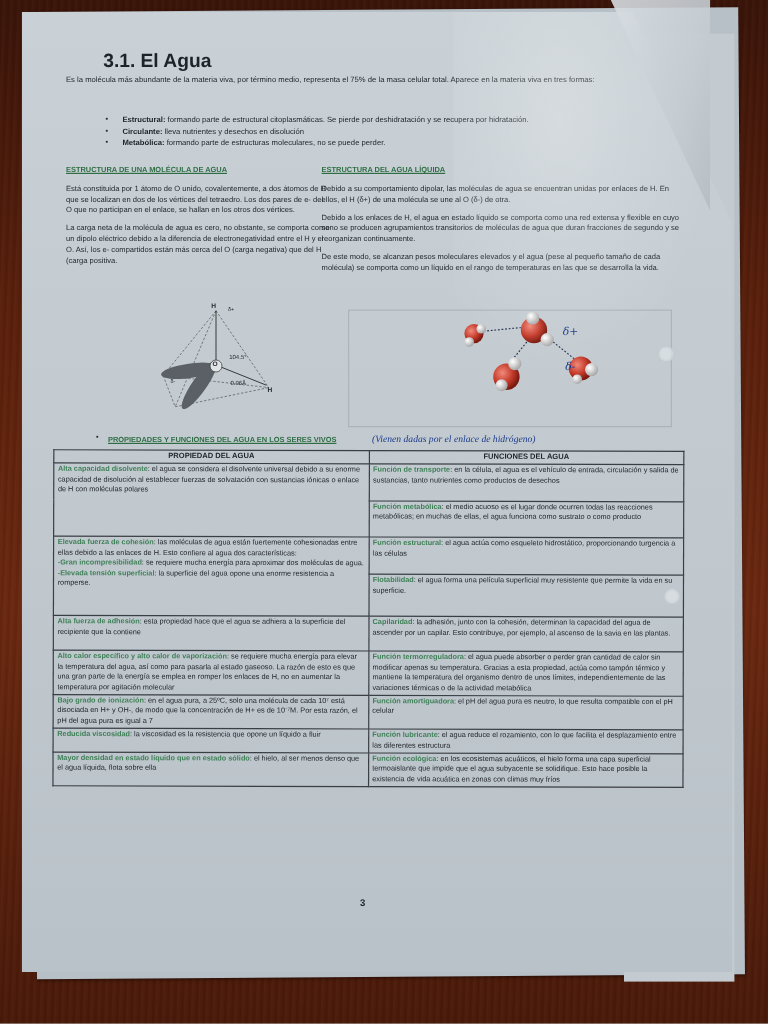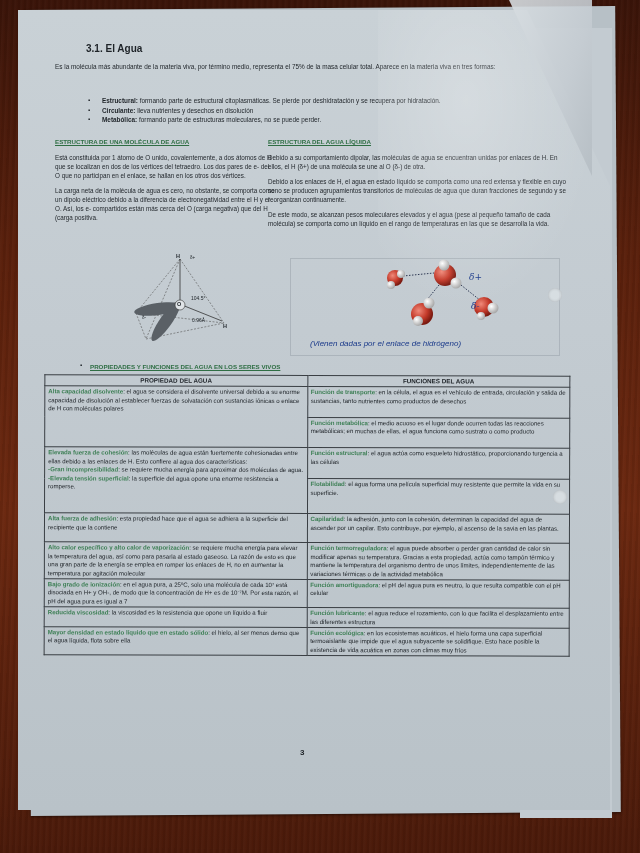--- a/index.html
+++ b/index.html
@@ -26,43 +26,43 @@
       background: linear-gradient(180deg, #c9d1d6 0%, #c3cbd1 40%, #b9c2c8 100%);
       clip-path: polygon(0 0, 86% 0, 100% 22%, 100% 100%, 0 100%);
       box-shadow: 0 1px 4px rgba(0,0,0,0.4);
     }
     .glare {
       position: absolute; left: 360px; top: 0; width: 220px; height: 300px;
       background: radial-gradient(ellipse at 40% 30%, rgba(255,255,255,0.25), rgba(255,255,255,0) 70%);
       pointer-events: none;
     }
     .content { position: absolute; left: 0; top: 0; width: 100%; height: 100%; color: #1e2328; }
-    .title { position: absolute; left: 68px; top: 33px; font-weight: bold; font-size: 10px; }
+    .title { position: absolute; left: 68px; top: 33px; font-weight: bold; font-size: 16px; }
     .intro { position: absolute; left: 37px; top: 52px; width: 540px; font-size: 6.4px; line-height: 9px; }
     .bullets { position: absolute; left: 70px; top: 86px; font-size: 6.4px; line-height: 9.5px; margin: 0; padding: 0; list-style: none; }
     .bullets li { position: relative; padding-left: 14px; }
     .bullets li::before { content: "\25AA"; position: absolute; left: 0; top: 0; font-size: 6px; }
     .green { color: #3d7f55; font-weight: bold; }
     .b { font-weight: bold; }
     .sec-head {
       position: absolute; font-size: 6.2px; font-weight: bold; color: #2f6e44;
       text-decoration: underline;
     }
     .col-text { position: absolute; font-size: 6.3px; line-height: 9px; }
     .col-text p { margin: 0 0 6px 0; }
     .diagram-left { position: absolute; left: 100px; top: 243px; width: 130px; height: 88px; }
     .diagram-right {
       position: absolute; left: 272px; top: 248px; width: 268px; height: 96px;
       border: 1px solid rgba(120,130,140,0.3);
     }
     .props-head { position: absolute; left: 72px; top: 353px; font-size: 6.2px; font-weight: bold; color: #2f6e44; text-decoration: underline; }
     .props-bullet { position: absolute; left: 62px; top: 352px; font-size: 6px; }
     .handwritten {
-      position: absolute; left: 292px; top: 329px; font-size: 8px; color: #1b3a8a;
-      font-family: Liberation Sans, sans-serif; font-style: italic;
+      position: absolute; left: 292px; top: 351px; font-size: 8px; color: #1b3a8a;
+      font-family: Liberation Serif, serif; font-style: italic;
     }
     table.props {
       position: absolute; left: 26px; top: 365px; width: 526px;
       border-collapse: collapse; font-size: 6.1px; line-height: 8.4px;
       transform: rotate(0.15deg);
     }
     table.props th, table.props td {
       border: 1px solid #3a3f44; vertical-align: top; padding: 1px 3px; text-align: left;
     }
     table.props th { text-align: center; font-weight: bold; font-size: 6.3px; padding: 1px; }

